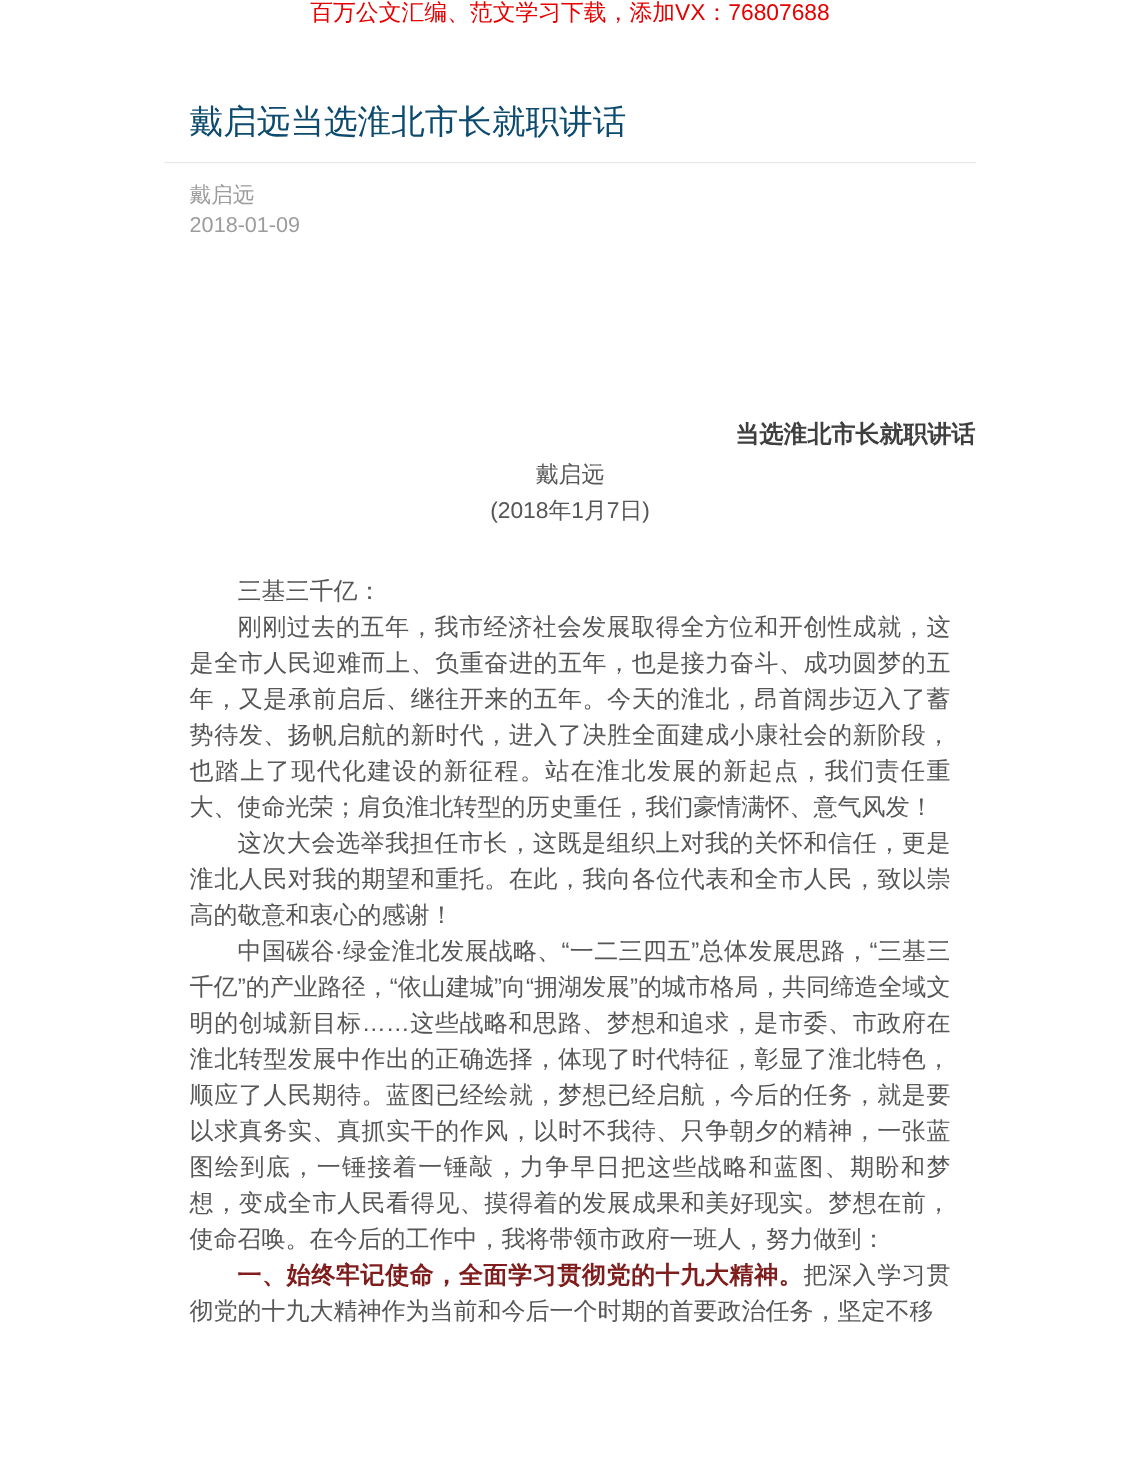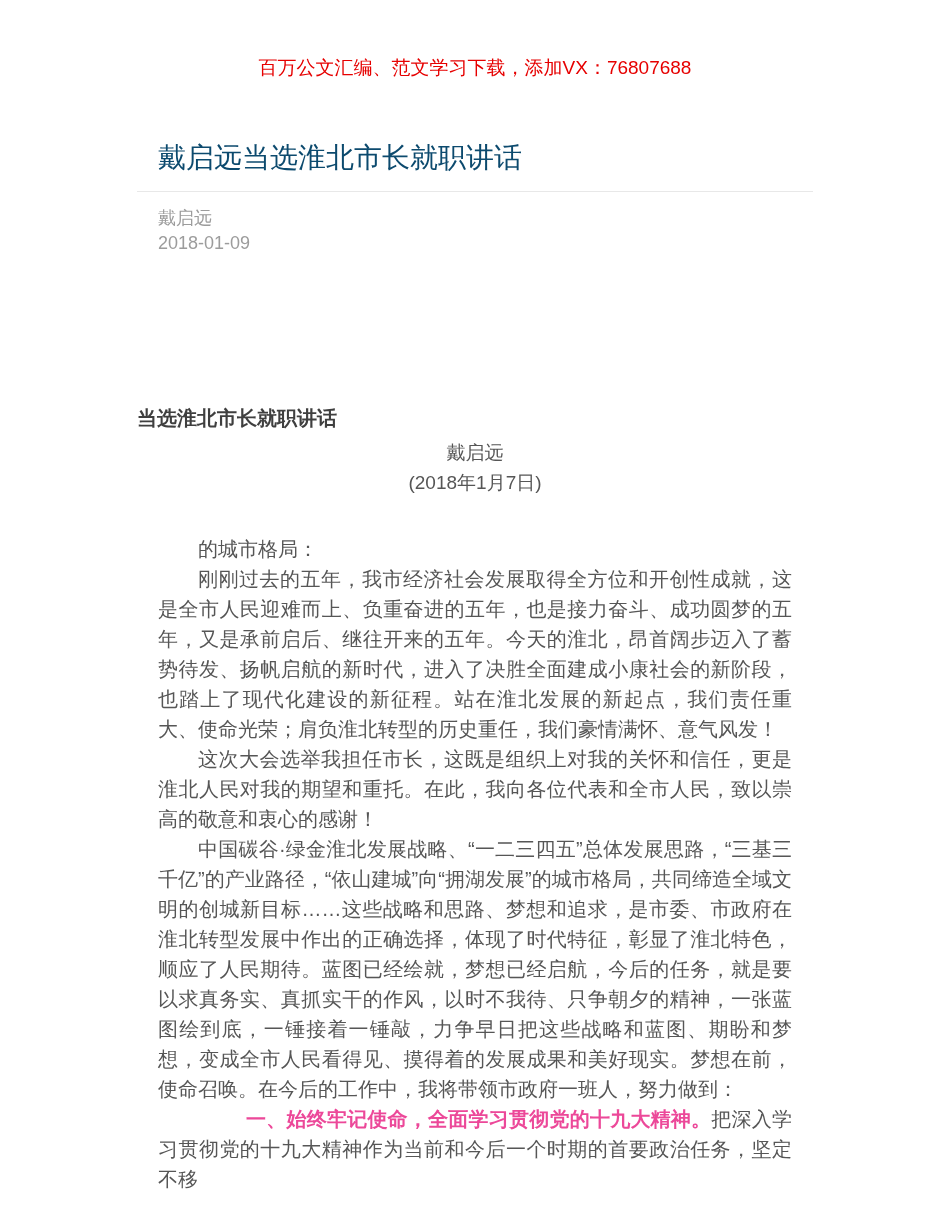--- a/index.html
+++ b/index.html
@@ -9,21 +9,20 @@
     background: #ffffff;
     font-family: "Liberation Sans", "DejaVu Sans", sans-serif;
   }
   body {
     width: 950px;
     min-height: 1230px;
     margin: 0 auto;
     overflow-x: hidden;
   }
   .promo-banner {
-    padding-top: 56px;
     text-align: center;
     color: #e60000;
     font-size: 19px;
     line-height: 23px;
   }
   .container {
     width: 676px;
     margin: 0 auto;
   }
   .page-title {
@@ -42,21 +41,21 @@
   .meta {
     margin-top: 14px;
     padding: 0 21px;
     font-size: 18px;
     line-height: 25px;
     color: #9c9c9c;
   }
   .article { margin-top: 150px; }
   .doc-title {
     margin: 0;
-    text-align: left;
+    text-align: right;
     font-size: 20px;
     line-height: 24px;
     font-weight: 700;
     color: #3f3f3f;
   }
   .doc-sub {
     text-align: center;
     font-size: 19px;
     line-height: 30px;
     color: #565656;
@@ -69,22 +68,21 @@
     line-height: 30px;
     color: #565656;
   }
   .article-body p {
     margin: 0;
     text-indent: 2em;
     text-align: justify;
   }
   .point-heading {
     font-weight: 700;
-    color: #ec4899;
-    margin-left: 48px;
+    color: #7f1d1d;
   }
 </style>
 </head>
 <body>
 
 <div class="promo-banner">百万公文汇编、范文学习下载，添加VX：76807688</div>
 
 <div class="container">
 
   <h1 class="page-title">戴启远当选淮北市长就职讲话</h1>
@@ -98,21 +96,21 @@
 
   <div class="article">
 
     <h2 class="doc-title">当选淮北市长就职讲话</h2>
 
     <div class="doc-sub first">戴启远</div>
 
     <div class="doc-sub">(2018年1月7日)</div>
 
     <div class="article-body">
-      <p>的城市格局：</p>
+      <p>三基三千亿：</p>
       <p>刚刚过去的五年，我市经济社会发展取得全方位和开创性成就，这是全市人民迎难而上、负重奋进的五年，也是接力奋斗、成功圆梦的五年，又是承前启后、继往开来的五年。今天的淮北，昂首阔步迈入了蓄势待发、扬帆启航的新时代，进入了决胜全面建成小康社会的新阶段，也踏上了现代化建设的新征程。站在淮北发展的新起点，我们责任重大、使命光荣；肩负淮北转型的历史重任，我们豪情满怀、意气风发！</p>
       <p>这次大会选举我担任市长，这既是组织上对我的关怀和信任，更是淮北人民对我的期望和重托。在此，我向各位代表和全市人民，致以崇高的敬意和衷心的感谢！</p>
       <p>中国碳谷·绿金淮北发展战略、“一二三四五”总体发展思路，“三基三千亿”的产业路径，“依山建城”向“拥湖发展”的城市格局，共同缔造全域文明的创城新目标……这些战略和思路、梦想和追求，是市委、市政府在淮北转型发展中作出的正确选择，体现了时代特征，彰显了淮北特色，顺应了人民期待。蓝图已经绘就，梦想已经启航，今后的任务，就是要以求真务实、真抓实干的作风，以时不我待、只争朝夕的精神，一张蓝图绘到底，一锤接着一锤敲，力争早日把这些战略和蓝图、期盼和梦想，变成全市人民看得见、摸得着的发展成果和美好现实。梦想在前，使命召唤。在今后的工作中，我将带领市政府一班人，努力做到：</p>
       <p><span class="point-heading">一、始终牢记使命，全面学习贯彻党的十九大精神。</span><span>把深入学习贯彻党的十九大精神作为当前和今后一个时期的首要政治任务，坚定不移</span></p>
     </div>
 
   </div>
 </div>
 
 </body></html>

